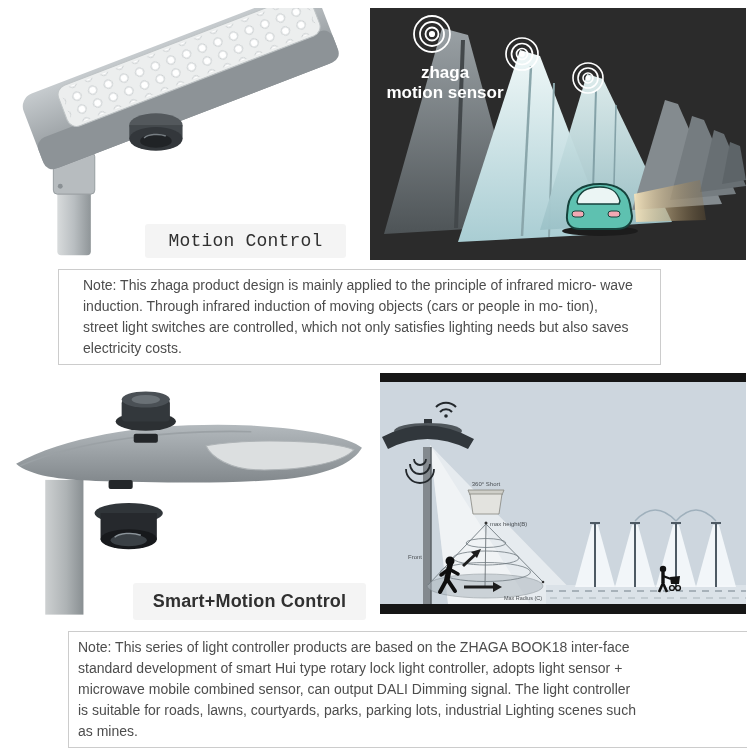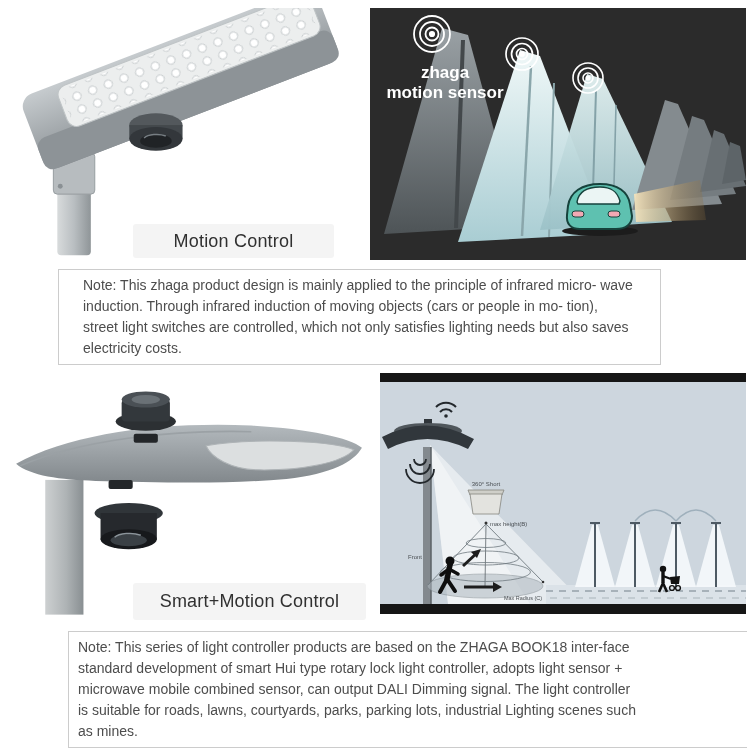--- a/index.html
+++ b/index.html
@@ -61,21 +61,21 @@
       <g transform="translate(150,118)">
         <ellipse cx="0" cy="0" rx="27" ry="12" fill="#53585c"></ellipse>
         <rect x="-27" y="0" width="54" height="14" fill="#43484c"></rect>
         <ellipse cx="0" cy="14" rx="27" ry="12" fill="#33373b"></ellipse>
         <ellipse cx="0" cy="16" rx="16" ry="7" fill="#202326"></ellipse>
         <path d="M-12,13 A14,6 0 0 1 10,11" stroke="#777e83" stroke-width="1.5" fill="none"></path>
       </g>
     </svg>
   </div>
 
-  <div class="abs caption-pill" style="left:133px;top:224px;width:201px;height:34px;">
+  <div class="abs caption-pill" style="left:145px;top:224px;width:201px;height:34px;font-family:Liberation Mono, monospace;">
     <span>Motion Control</span>
   </div>
 
   <div class="abs" style="left:370px;top:8px;width:454px;height:252px;">
     <svg width="376" height="252" viewBox="0 0 376 252">
       <defs>
         <linearGradient id="coneGray" x1="0" y1="0" x2="0" y2="1">
           <stop offset="0" stop-color="#9aa1a5"></stop>
             <stop offset="1" stop-color="#4e5457"></stop>
         </linearGradient>
@@ -179,21 +179,21 @@
       <g transform="translate(128,133)">
         <ellipse cx="0" cy="-4" rx="34" ry="10" fill="#303539"></ellipse>
         <rect x="-28" y="-4" width="56" height="26" fill="#26292d"></rect>
         <ellipse cx="0" cy="22" rx="28" ry="10" fill="#17191c"></ellipse>
         <ellipse cx="0" cy="23" rx="18" ry="6" fill="#3a4045"></ellipse>
         <path d="M-14,20 A16,6 0 0 1 12,18" stroke="#8b949a" stroke-width="1.5" fill="none"></path>
       </g>
     </svg>
   </div>
 
-  <div class="abs caption-pill" style="left:133px;top:583px;width:233px;height:37px;">
+  <div class="abs caption-pill" style="left:133px;top:583px;width:233px;height:37px;font-weight:bold;">
     <span>Smart+Motion Control</span>
   </div>
 
   <div class="abs" style="left:380px;top:373px;width:366px;height:241px;">
     <svg width="366" height="241" viewBox="0 0 366 241">
       <rect x="0" y="0" width="366" height="241" fill="#cdd6de"></rect>
 
       <polygon points="50,72 205,231 68,231" fill="#ffffff" opacity="0.5"></polygon>
       <polygon points="50,72 150,231 68,231" fill="#ffffff" opacity="0.4"></polygon>
 

